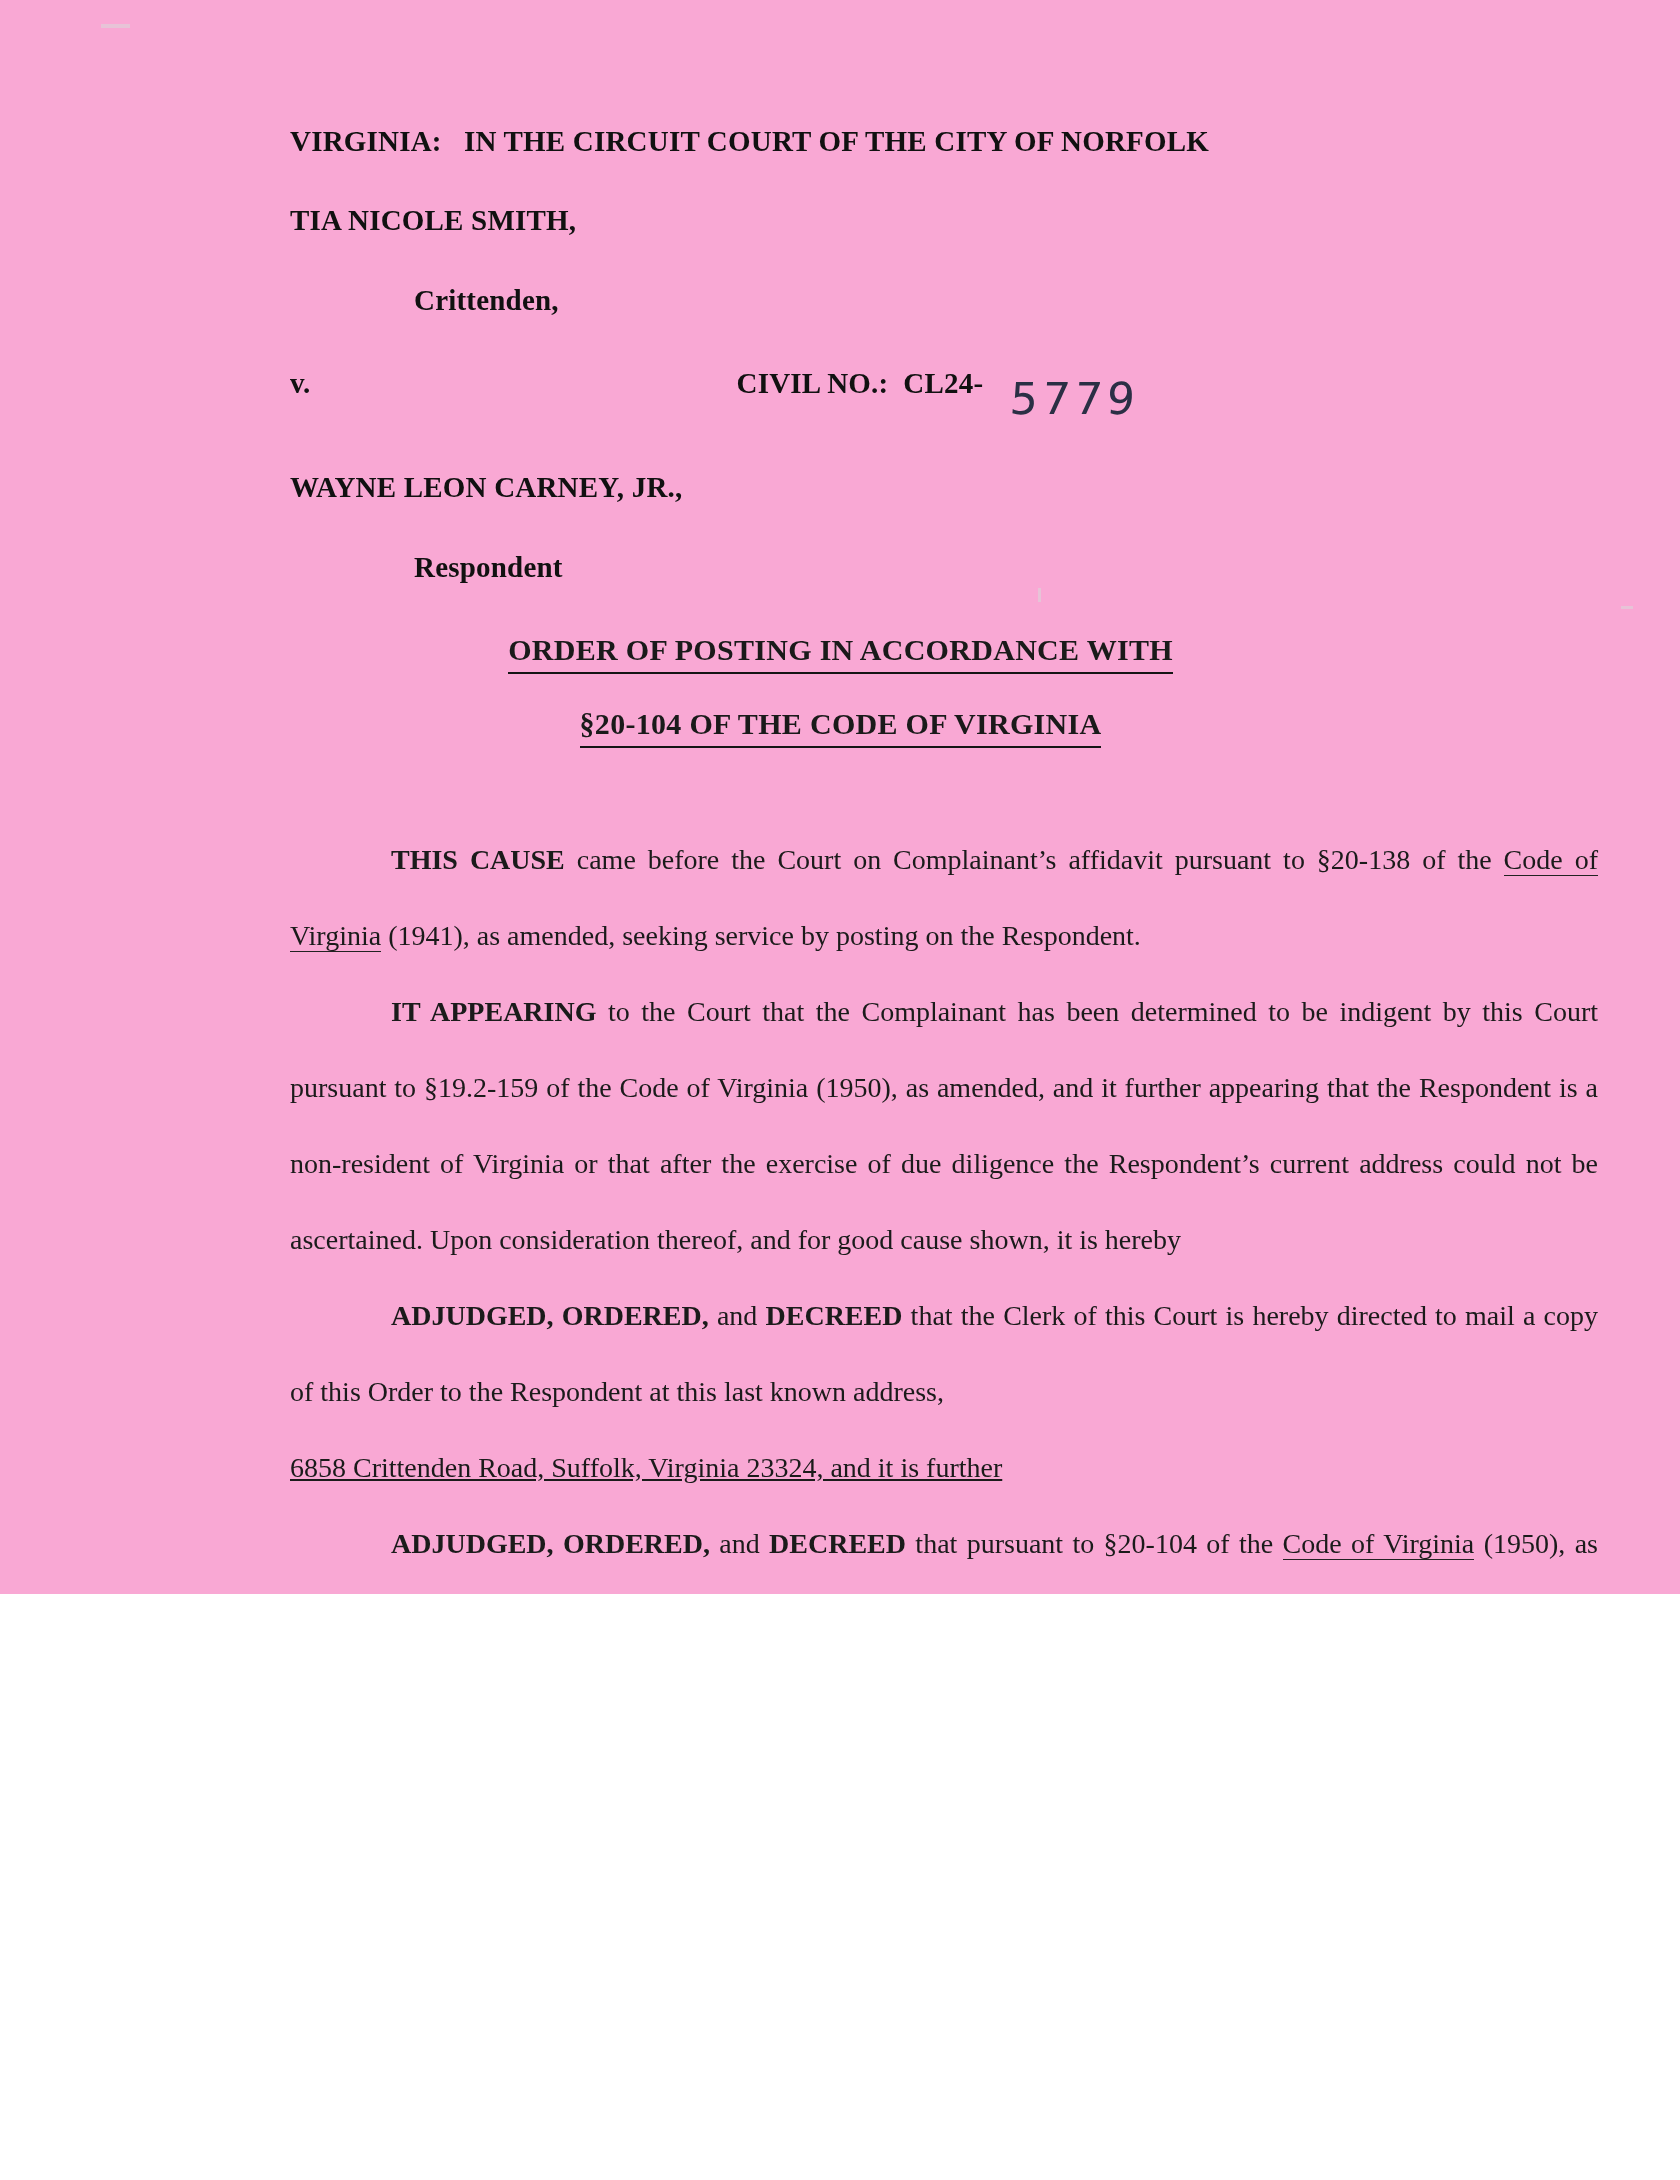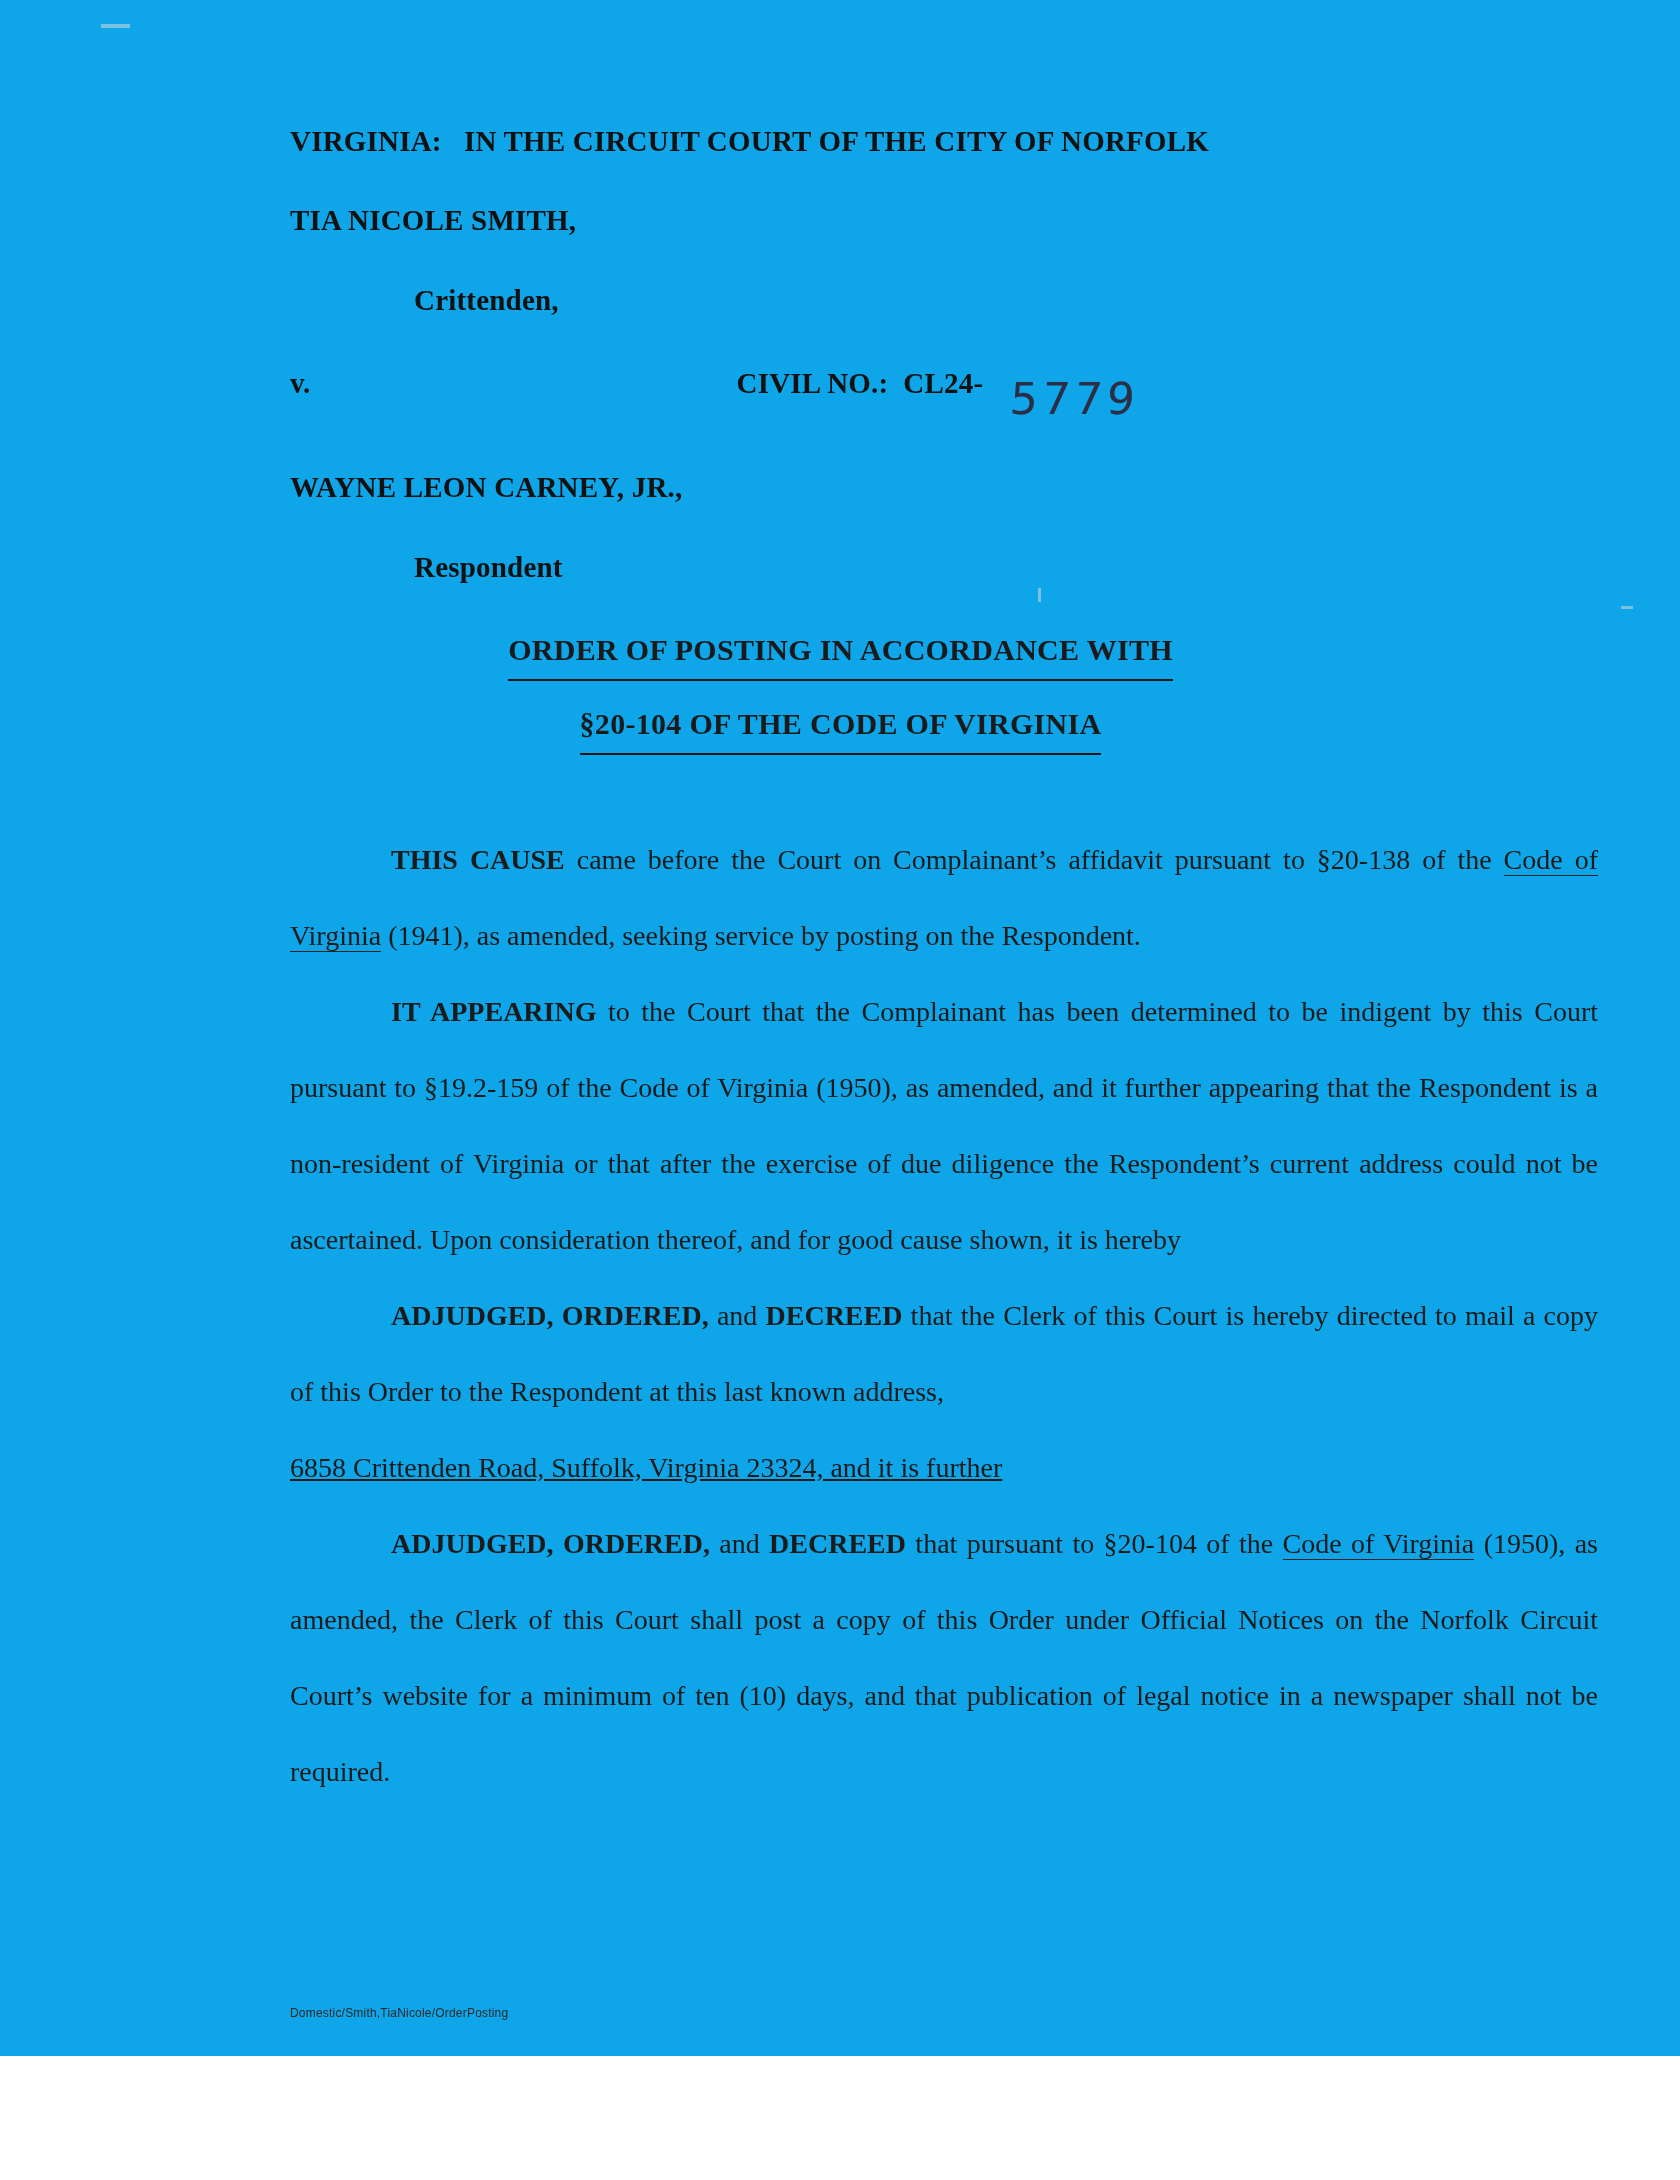--- a/index.html
+++ b/index.html
@@ -3,22 +3,22 @@
 <meta charset="utf-8">
 <style>
   html, body {
     margin: 0;
     padding: 0;
     background: #ffffff;
   }
   .page {
     position: relative;
     width: 1681px;
-    height: 2056px;
-    background: #0ea5e9;
+    height: 1594px;
+    background: #f9a8d4;
     overflow: hidden;
     font-family: "Liberation Serif", "DejaVu Serif", serif;
     color: #1a1a1a;
   }
 
   
   .caption {
     position: absolute;
     left: 290px;
     top: 126px;
@@ -75,21 +75,21 @@
   }
   .doc-title .tline {
     font-size: 30px;
     font-weight: bold;
     letter-spacing: 0.3px;
     line-height: 1.0;
     margin-bottom: 44px;
   }
   .doc-title .tline span {
     border-bottom: 2.6px solid #151515;
-    padding-bottom: 13px;
+    padding-bottom: 6px;
   }
 
   
   .body {
     position: absolute;
     left: 290px;
     top: 822px;
     width: 1308px;
   }
   .para {

